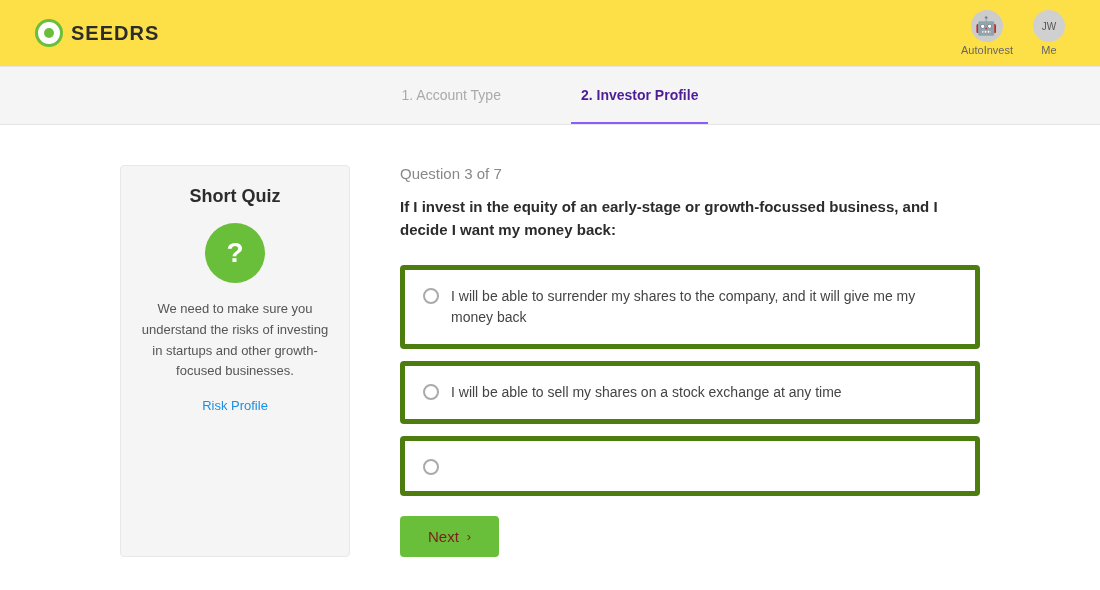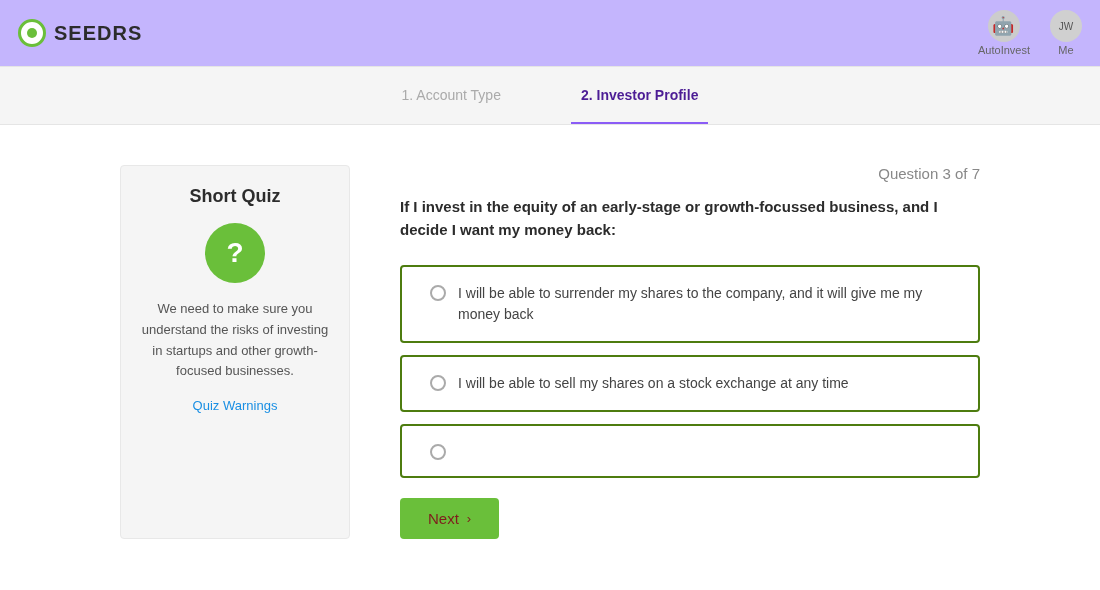--- a/index.html
+++ b/index.html
@@ -3,23 +3,23 @@
   <meta charset="utf-8">
   <style>
     * { box-sizing: border-box; margin: 0; padding: 0; }
     body { font-family: 'Helvetica Neue', Arial, sans-serif; background: #fff; color: #333; font-size: 14px; }
 
     
     .header {
       display: flex;
       align-items: center;
       justify-content: space-between;
-      padding: 10px 18px;
+      padding: 10px 35px;
       border-bottom: 1px solid #e5e5e5;
-      background: #c4b5fd;
+      background: #fde047;
     }
     .logo-area {
       display: flex;
       align-items: center;
       gap: 8px;
     }
     .logo-circle {
       width: 28px;
       height: 28px;
       border-radius: 50%;
@@ -159,34 +159,33 @@
     }
 
     
     .question-area {
       flex: 1;
     }
     .question-counter {
       font-size: 15px;
       color: #888;
       margin-bottom: 14px;
-      text-align: right;
     }
     .question-text {
       font-size: 15px;
       font-weight: 700;
       color: #2c2c2c;
       line-height: 1.5;
       margin-bottom: 24px;
     }
 
     .option-card {
-      border: 2px solid #4d7c0f;
+      border: 5px solid #4d7c0f;
       border-radius: 4px;
-      padding: 16px 28px;
+      padding: 16px 18px;
       margin-bottom: 12px;
       display: flex;
       align-items: flex-start;
       gap: 12px;
       cursor: pointer;
       background: #fff;
     }
     .radio-btn {
       width: 16px;
       height: 16px;
@@ -253,21 +252,21 @@
     <span>Investor Profile</span>
   </div>
 </nav>
 
 <div class="main-content">
 
   <aside class="quiz-card">
     <div class="quiz-title">Short Quiz</div>
     <div class="quiz-icon-circle">?</div>
     <p class="quiz-description">We need to make sure you understand the risks of investing in startups and other growth-focused businesses.</p>
-    <a class="risk-link">Quiz Warnings</a>
+    <a class="risk-link">Risk Profile</a>
   </aside>
 
   <section class="question-area">
     <div class="question-counter">Question 3 of 7</div>
     <div class="question-text">If I invest in the equity of an early-stage or growth-focussed business, and I decide I want my money back:</div>
 
     <div class="option-card">
       <div class="radio-btn"></div>
       <span class="option-text">I will be able to surrender my shares to the company, and it will give me my money back</span>
     </div>

